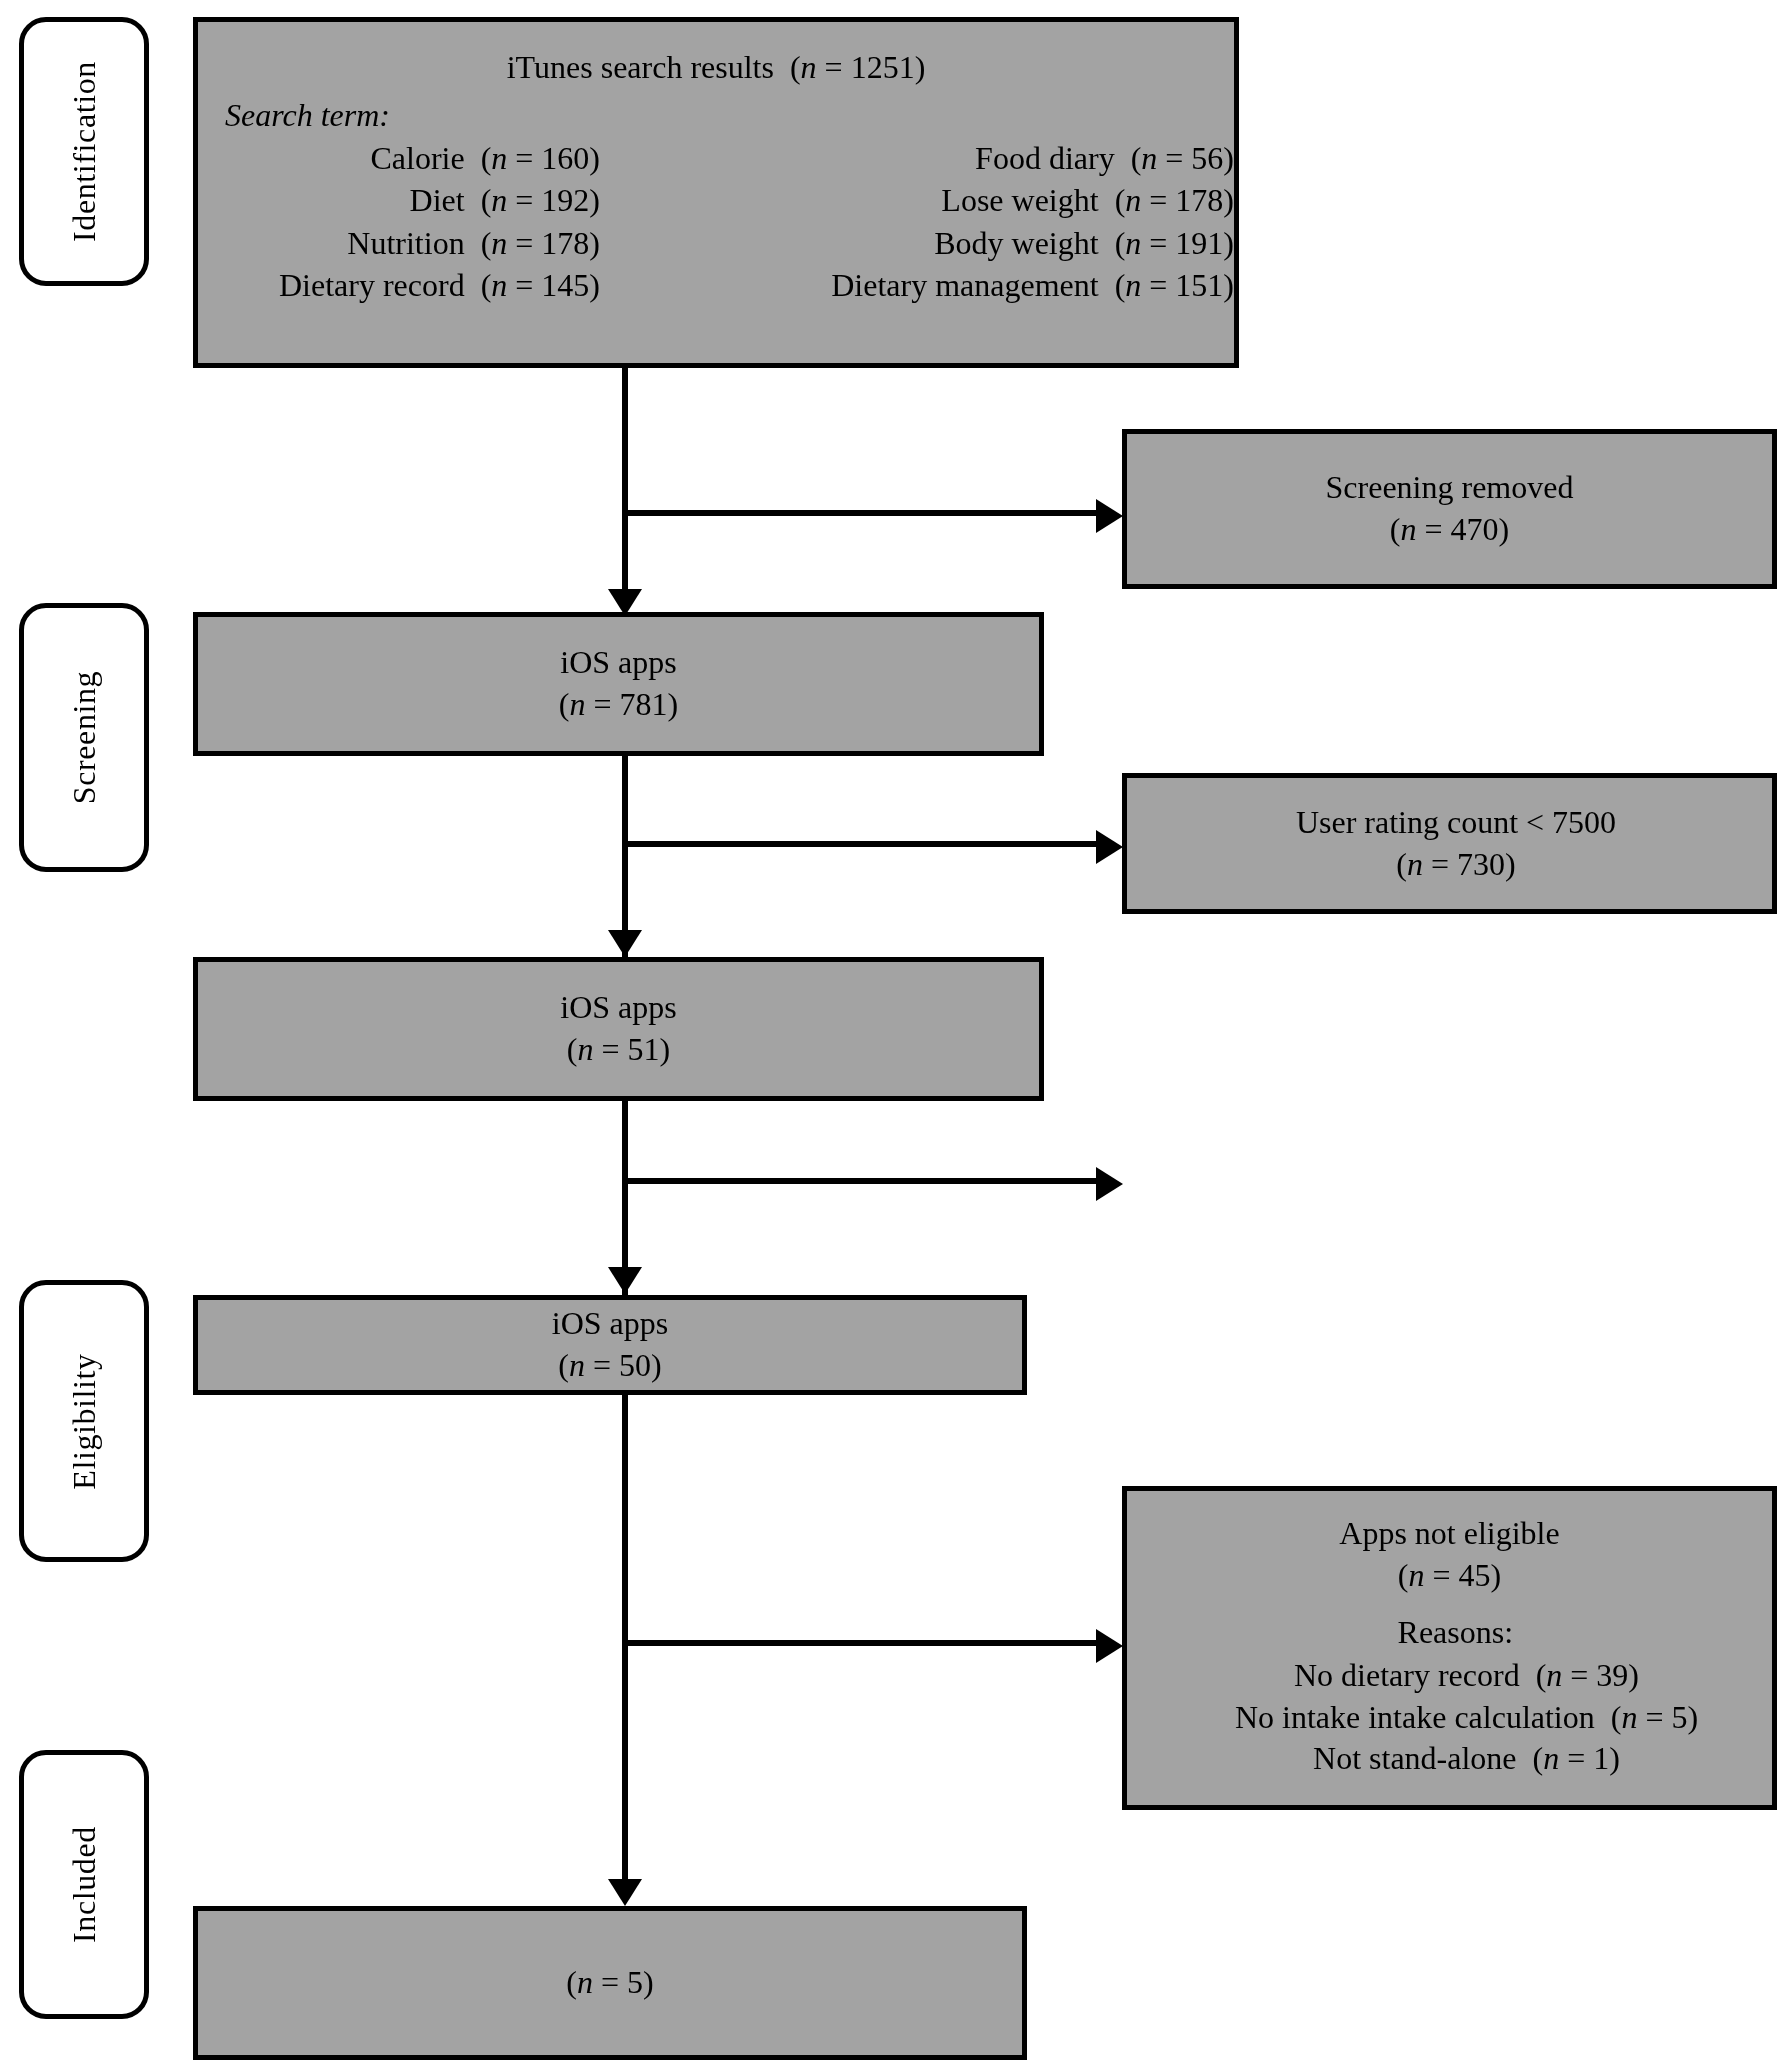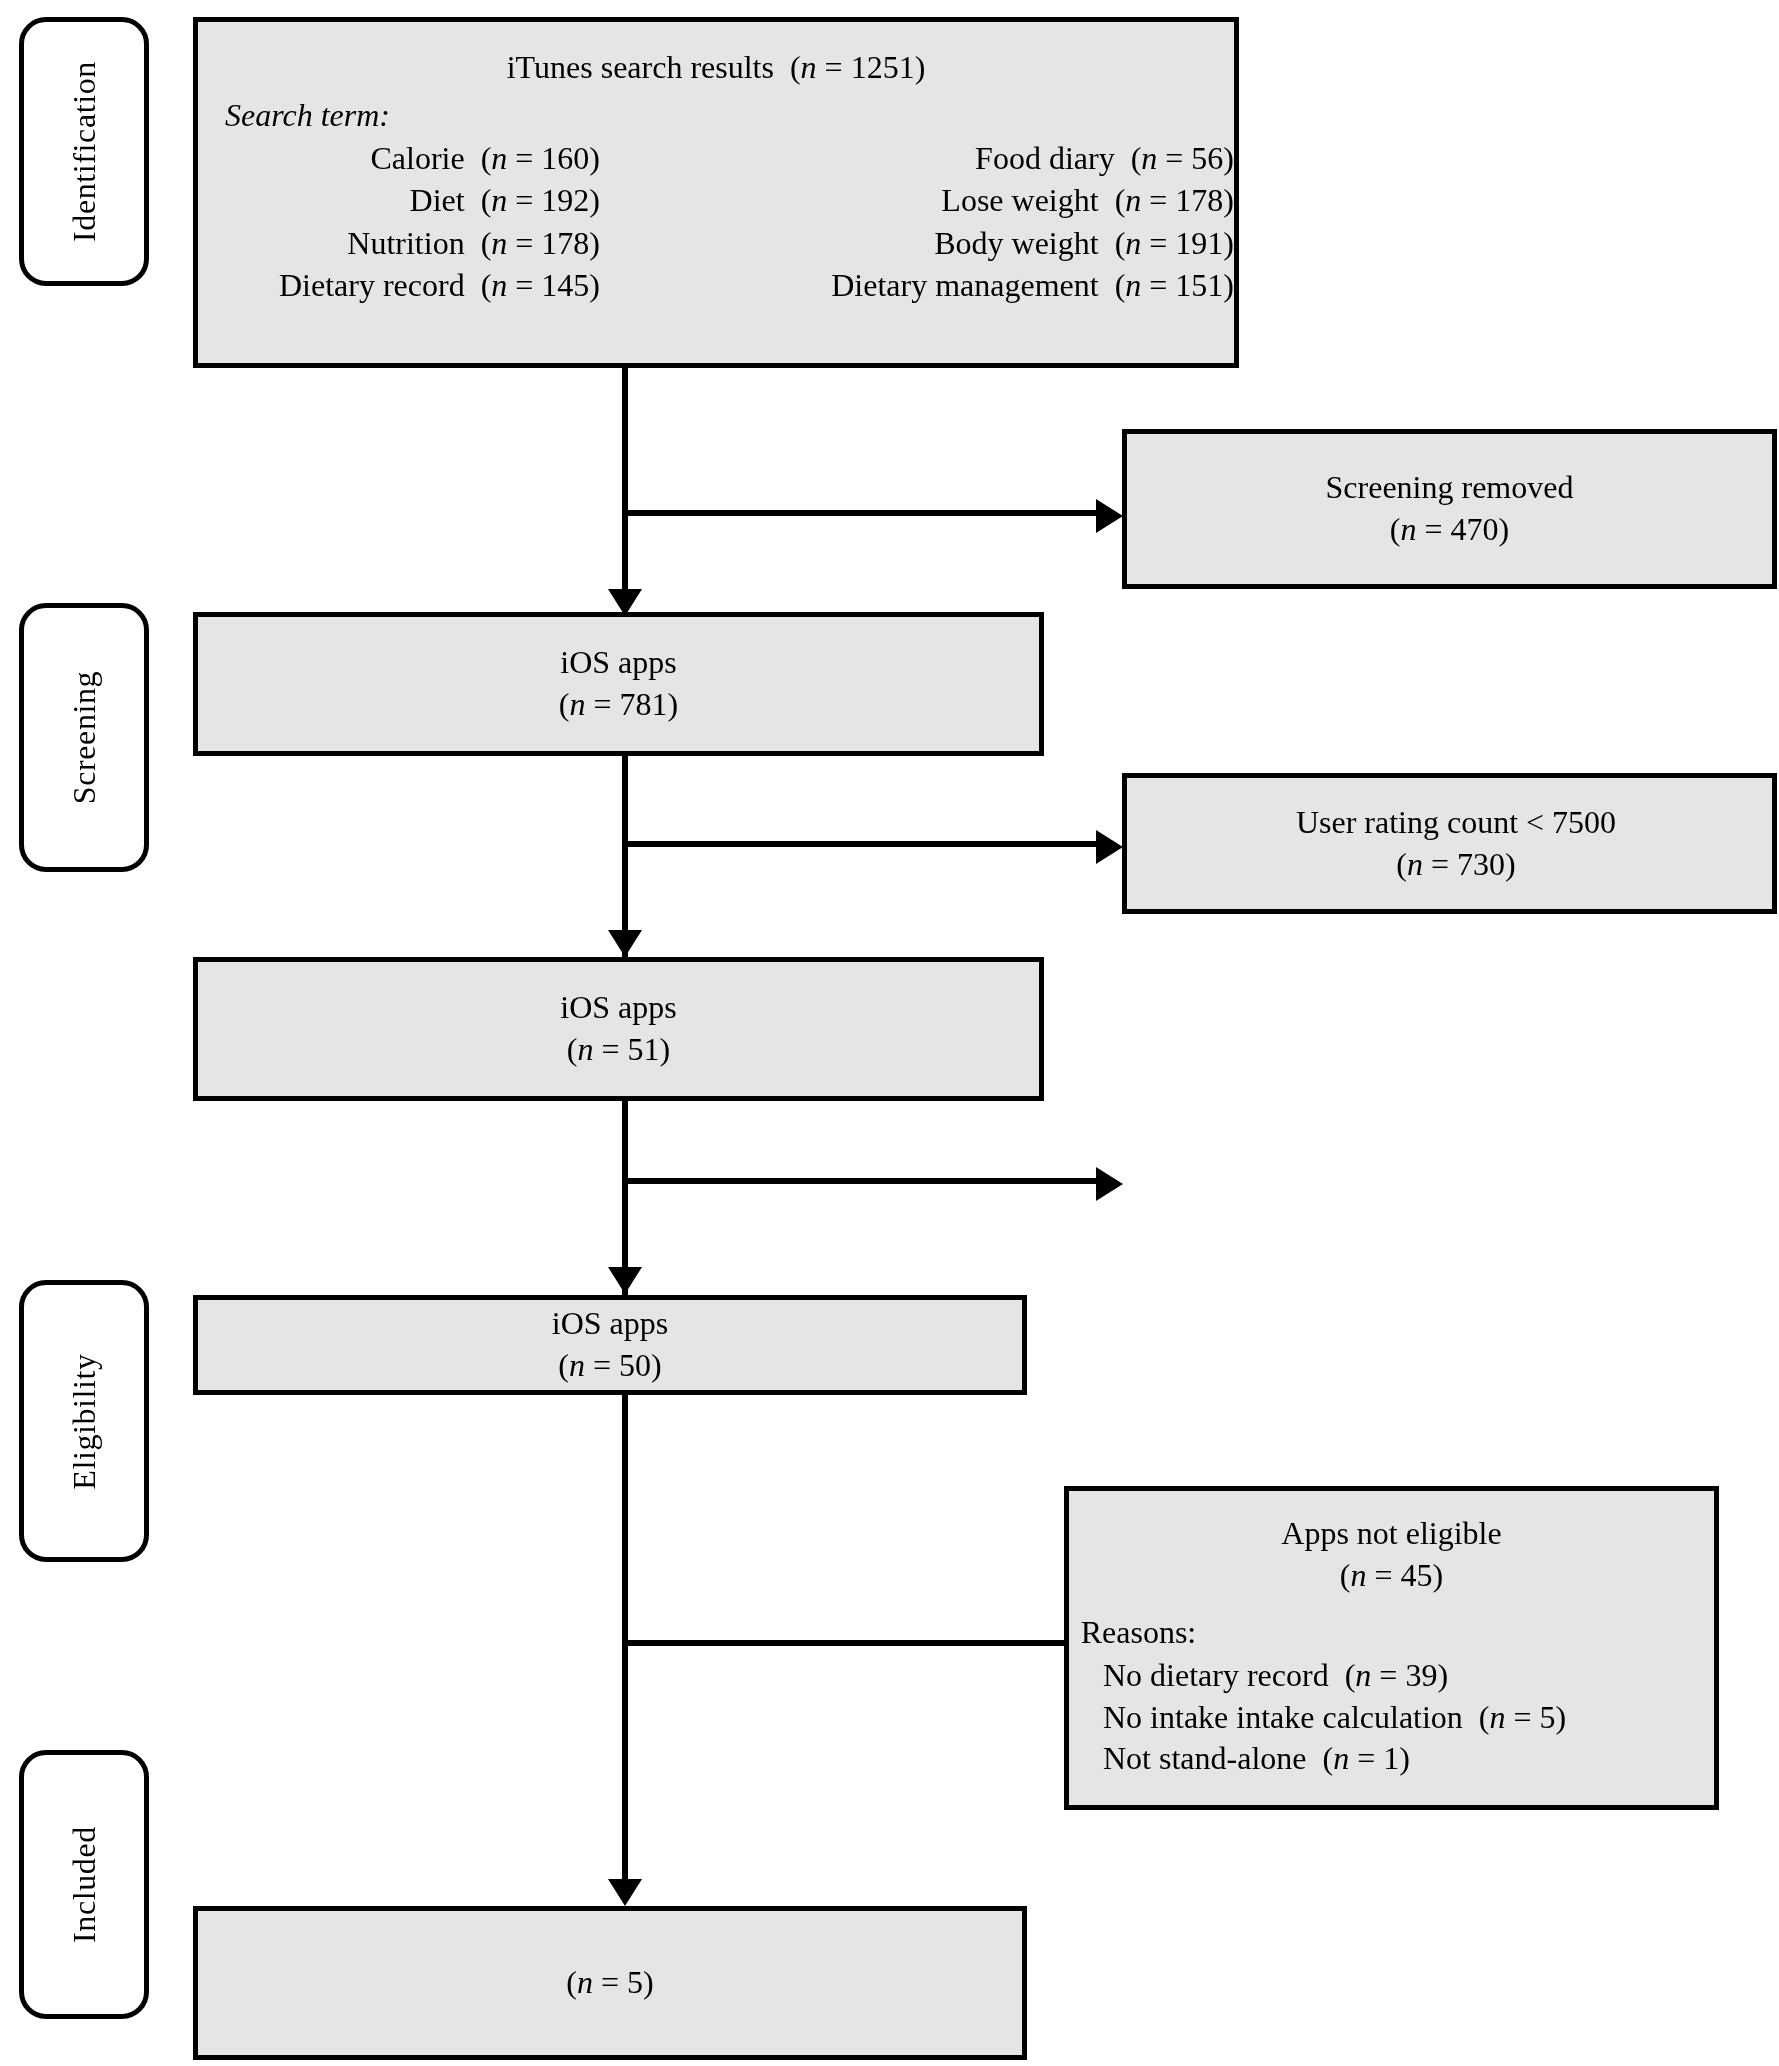--- a/index.html
+++ b/index.html
@@ -5,21 +5,21 @@
   html,body{margin:0;padding:0;background:#fff;}
   body{width:1780px;height:2066px;position:relative;
        font-family:"Liberation Serif","DejaVu Serif",serif;color:#000;}
   #stage{position:absolute;left:0;top:0;width:1780px;height:2066px;}
 
   .stage-label{position:absolute;border:5.8px solid #000;border-radius:27px;
     background:#fff;display:flex;align-items:center;justify-content:center;}
   .stage-label .vtext{transform:rotate(-90deg);white-space:nowrap;
     font-size:32px;letter-spacing:0.6px;}
 
-  .fbox{position:absolute;border:4.5px solid #000;background:#e5e5e5;
+  .fbox{position:absolute;border:4.5px solid #000;background:#a3a3a3;
     box-sizing:border-box;display:flex;flex-direction:column;
     align-items:center;justify-content:center;}
   .fbox.thick{border-width:5.2px;}
 
   .line{font-size:32px;line-height:1.30;white-space:nowrap;text-align:center;}
   .ital{font-style:italic;}
 
   
   .vline{position:absolute;background:#000;width:5.8px;}
   .hline{position:absolute;background:#000;height:5.8px;}
@@ -156,21 +156,21 @@
     <div class="line">
       <span>(</span><span class="ital">n</span><span>&nbsp;=&nbsp;50)</span>
     </div>
   </div>
 
   <div class="vline" style="left:622px;top:1395px;height:500px;"></div>
   <div class="arrow-down" style="left:608px;top:1879px;"></div>
   <div class="hline" style="left:622px;top:1640px;width:480px;"></div>
   <div class="arrow-right" style="left:1096px;top:1629px;"></div>
 
-  <div class="fbox thick" id="exc4" style="left:1064px;top:1486px;width:655px;height:324px;">
+  <div class="fbox thick" id="exc4" style="left:1122px;top:1486px;width:655px;height:324px;align-items:center;">
     <div class="ctr">Apps not eligible</div>
     <div class="ctr">
       <span>(</span><span class="ital">n</span><span>&nbsp;=&nbsp;45)</span>
     </div>
     <div class="reasons-head">Reasons:</div>
     <div class="reason">
       <span>No dietary record</span>
       <span>&nbsp;(</span><span class="ital">n</span><span>&nbsp;=&nbsp;39)</span>
     </div>
     <div class="reason">

